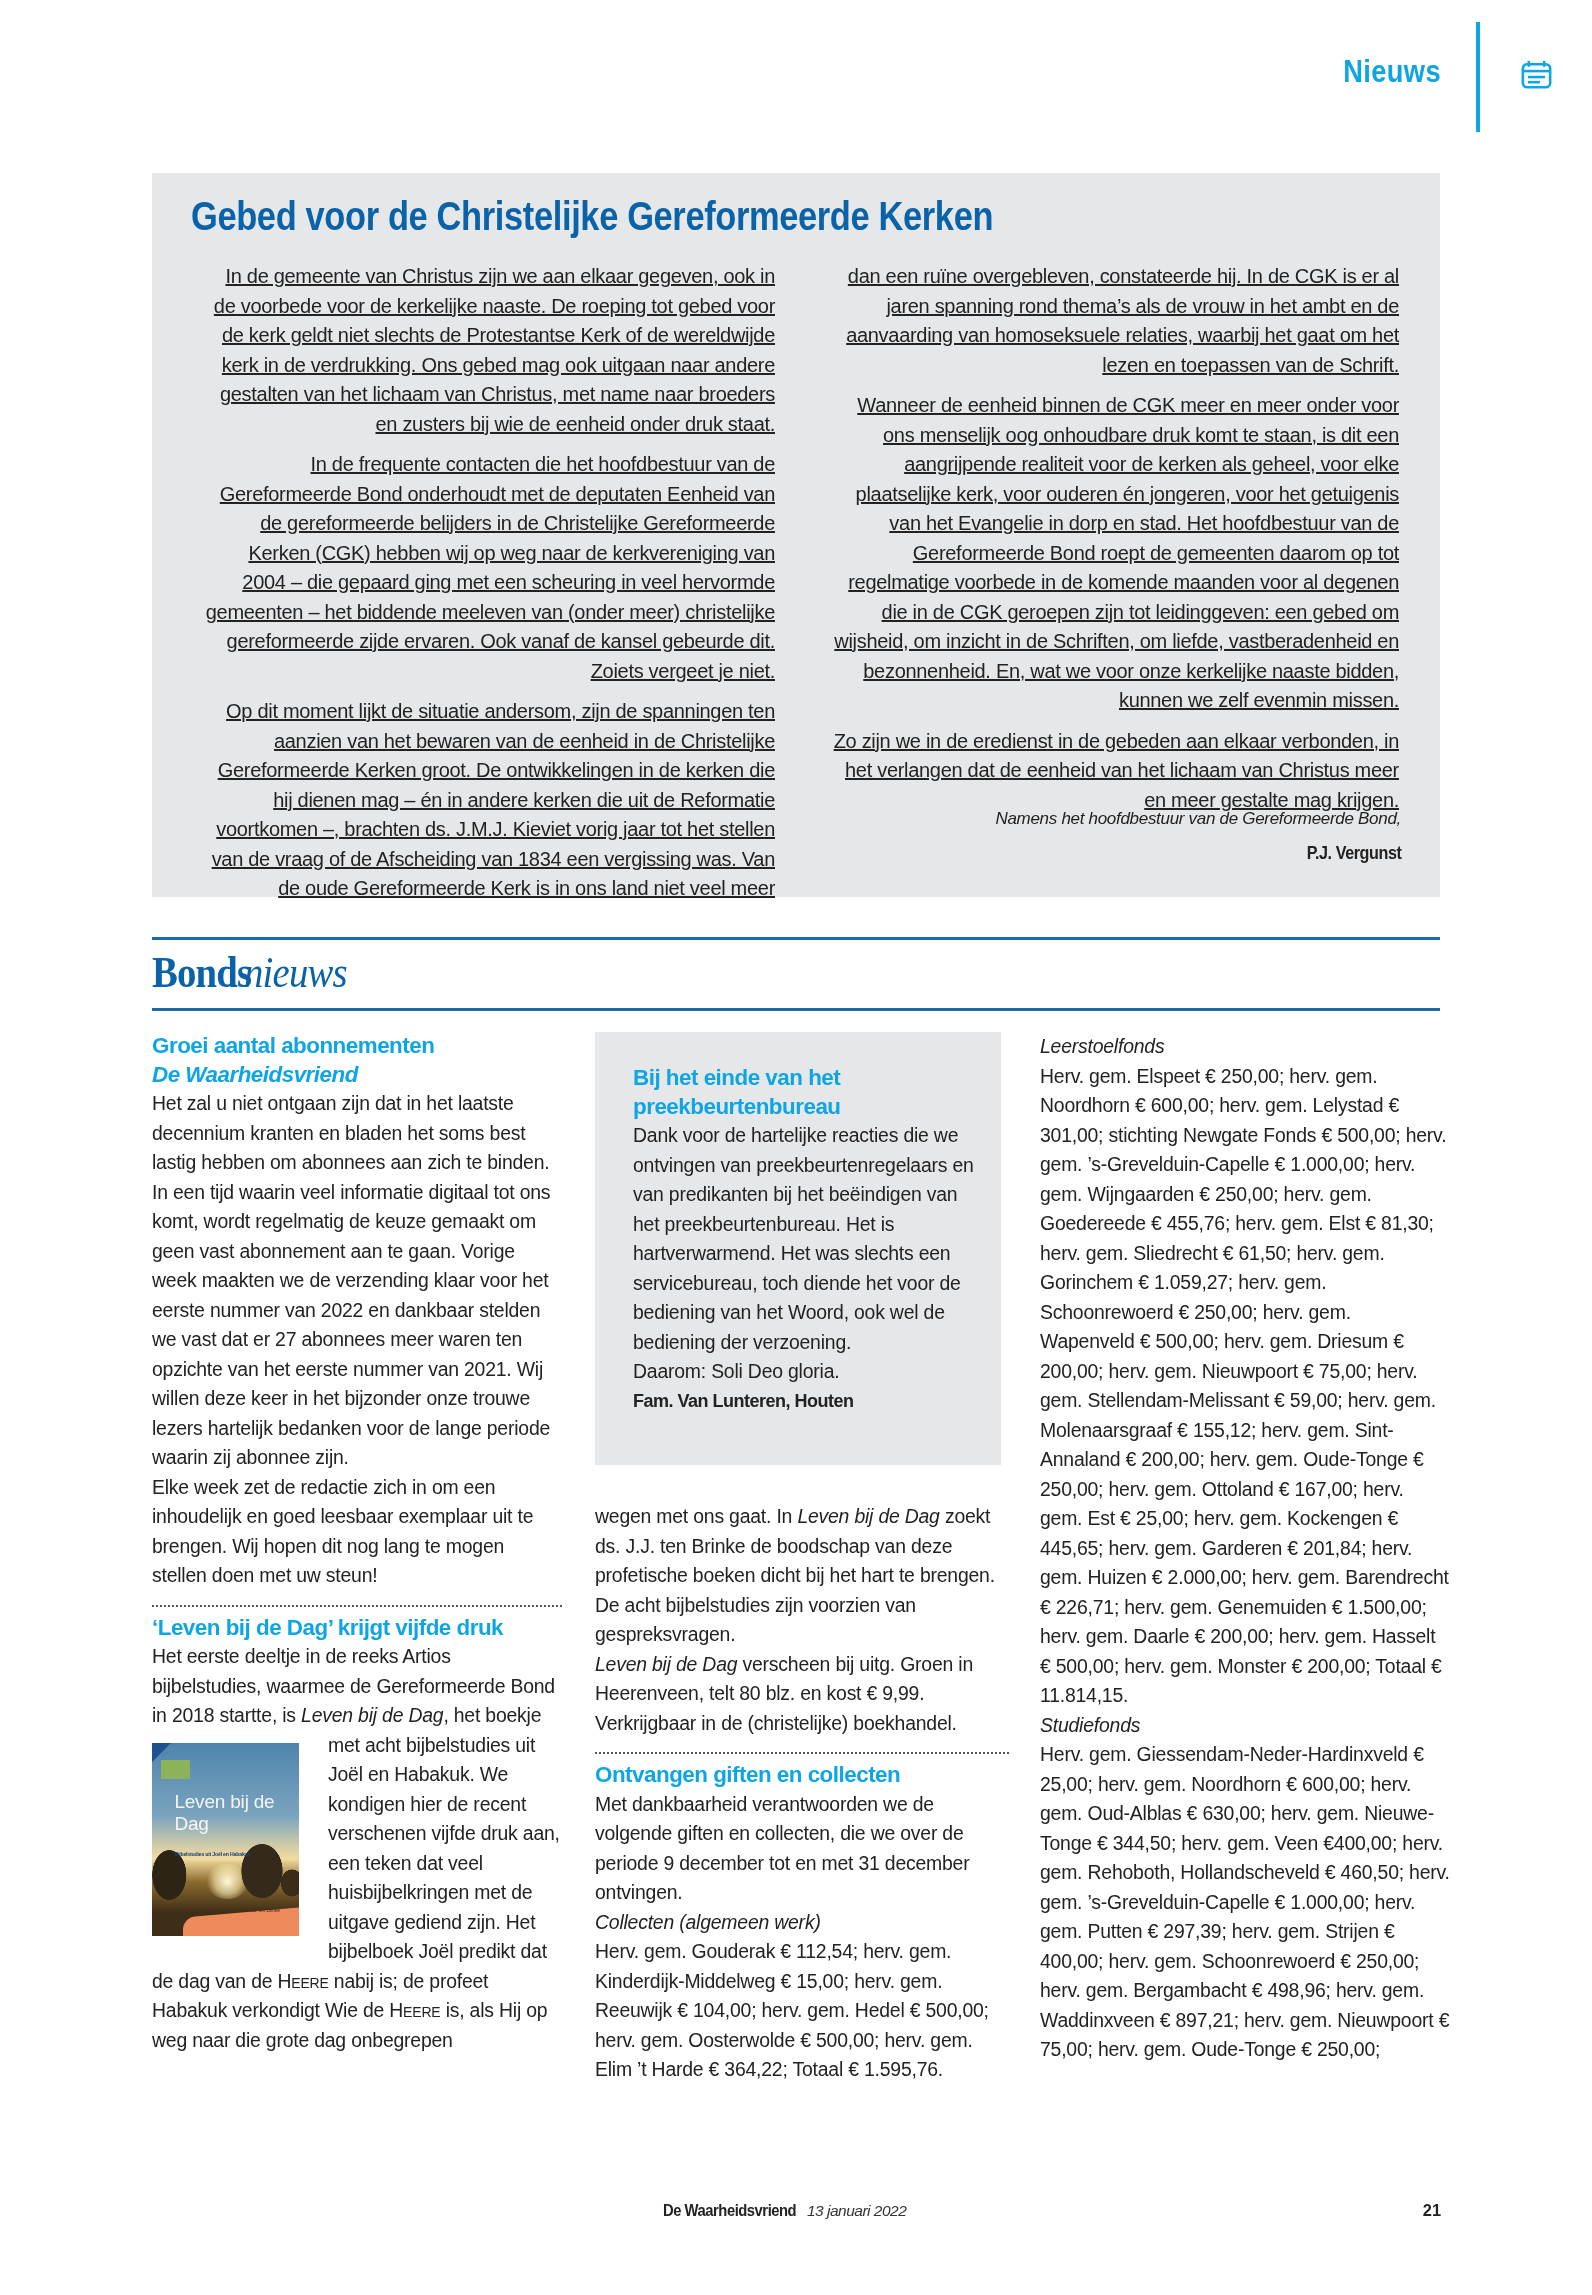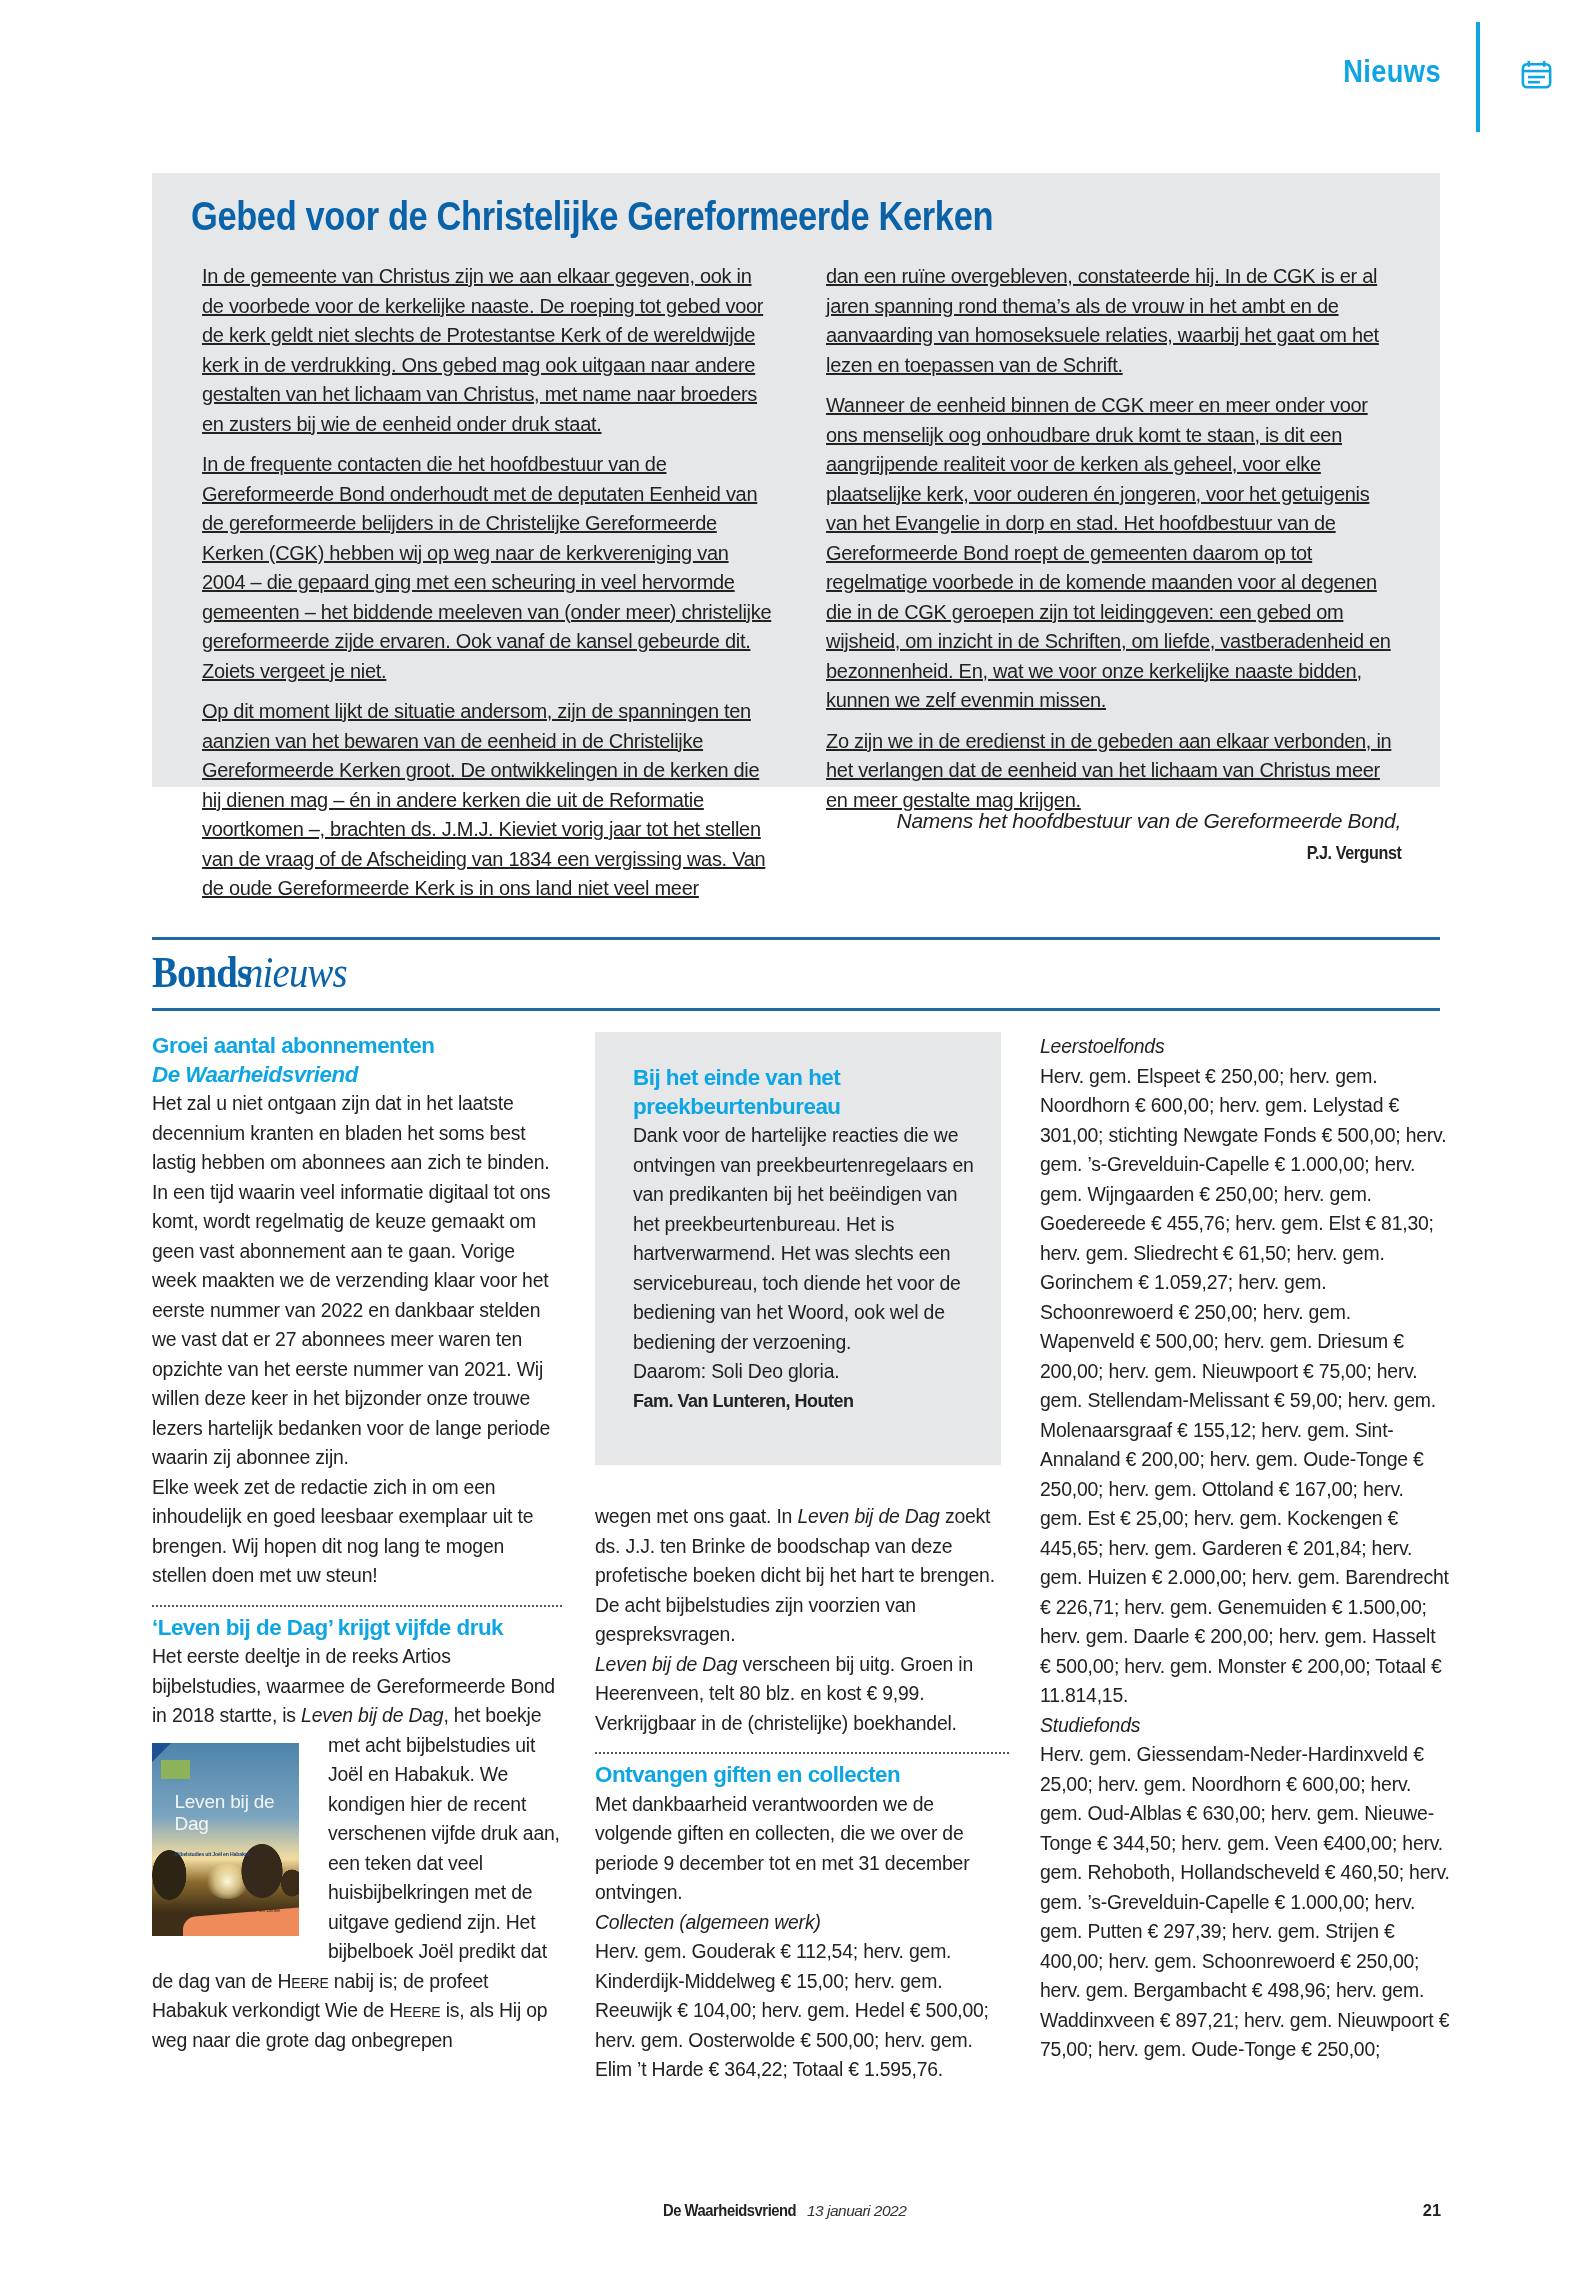--- a/index.html
+++ b/index.html
@@ -5,27 +5,27 @@
   * { box-sizing: border-box; margin: 0; padding: 0; }
   html, body { width: 1592px; height: 2295px; background: #ffffff; overflow: hidden; }
   body { position: relative; font-family: "Liberation Sans", sans-serif; color: #1d1d1b; }
 
   
   .hdr-title { position: absolute; top: 54px; right: 151px; font-family: "Liberation Sans", sans-serif; font-weight: bold; font-size: 31px; color: #0ea5e4; letter-spacing: 0.4px; transform: scaleX(0.88); transform-origin: right center; }
   .hdr-rule { position: absolute; top: 21.6px; left: 1476px; width: 3.5px; height: 110px; background: #0ea5e4; }
   .hdr-icon { position: absolute; top: 60px; left: 1521px; width: 31px; height: 29px; }
 
   
-  .prayer { position: absolute; left: 152px; top: 173px; width: 1288px; height: 614px; background: #e6e7e9; }
+  .prayer { position: absolute; left: 152px; top: 173px; width: 1288px; height: 724px; background: #e6e7e9; text-align: right; }
   .prayer h1 { position: absolute; left: 39px; top: 21px; font-size: 40px; font-weight: bold; color: #0a63a8; letter-spacing: -0.4px; transform: scaleX(0.86); transform-origin: left center; white-space: nowrap; }
   .col-text { position: absolute; font-size: 20px; line-height: 29.5px; color: #222; letter-spacing: -0.3px; }
   .col-text p { margin: 11px; text-decoration: underline; }
   .p-left { left: 39px; top: 78px; width: 595px; }
   .p-right { left: 663px; top: 78px; width: 595px; }
-  .sig1 { position: absolute; right: 39px; top: 636px; font-style: italic; font-size: 21px; color: #222; letter-spacing: -0.3px; }
+  .sig1 { position: absolute; right: 39px; top: 636px; font-style: italic; font-size: 17px; color: #222; letter-spacing: -0.3px; }
   .sig2 { position: absolute; right: 39px; top: 669px; font-weight: bold; font-size: 19px; color: #222; letter-spacing: -0.5px; transform: scaleX(0.85); transform-origin: right center; }
 
   
   .bn-rule { position: absolute; left: 152px; width: 1288px; height: 2.6px; background: #1f6aa4; }
   .bn-title { position: absolute; left: 152px; top: 946px; font-size: 45px; color: #0a63a8; letter-spacing: -0.9px; font-family: Liberation Serif, serif; }
   .bn-title .b { font-weight: bold; display: inline-block; transform: scaleX(0.86); transform-origin: left center; }
   .bn-title .i { font-style: italic; display: inline-block; margin-left: -24px; transform: scaleX(0.86); transform-origin: left center; }
 
   
   .col { position: absolute; font-size: 19.4px; line-height: 29.5px; color: #222; letter-spacing: -0.2px; }

